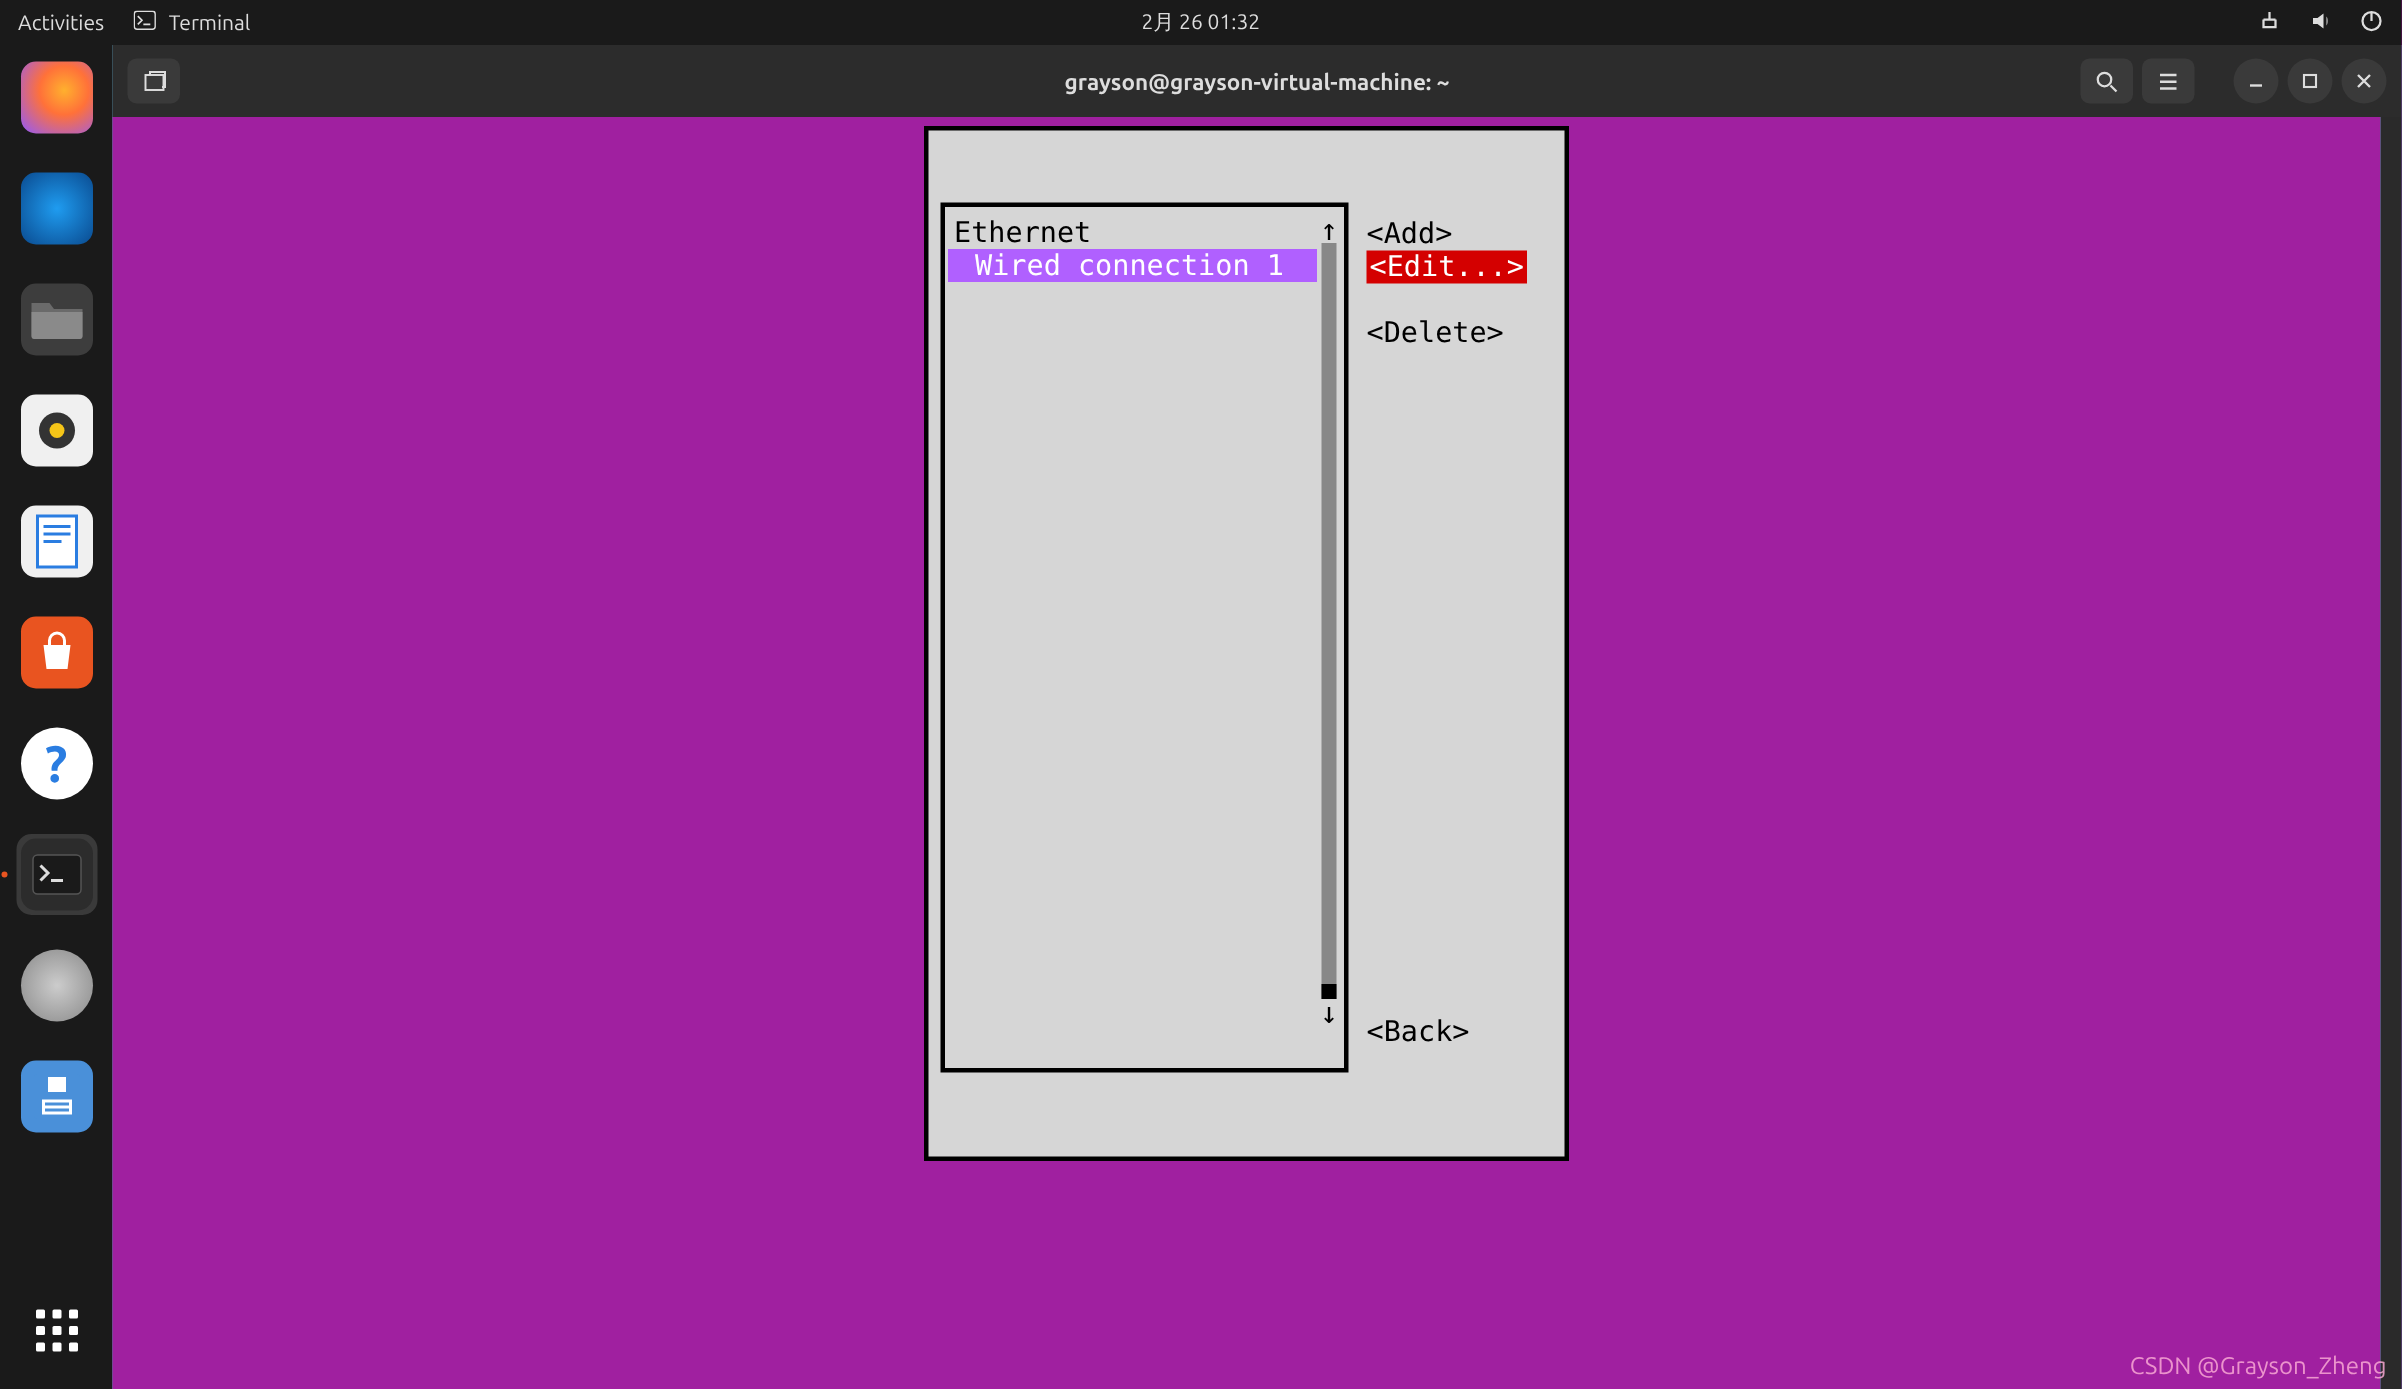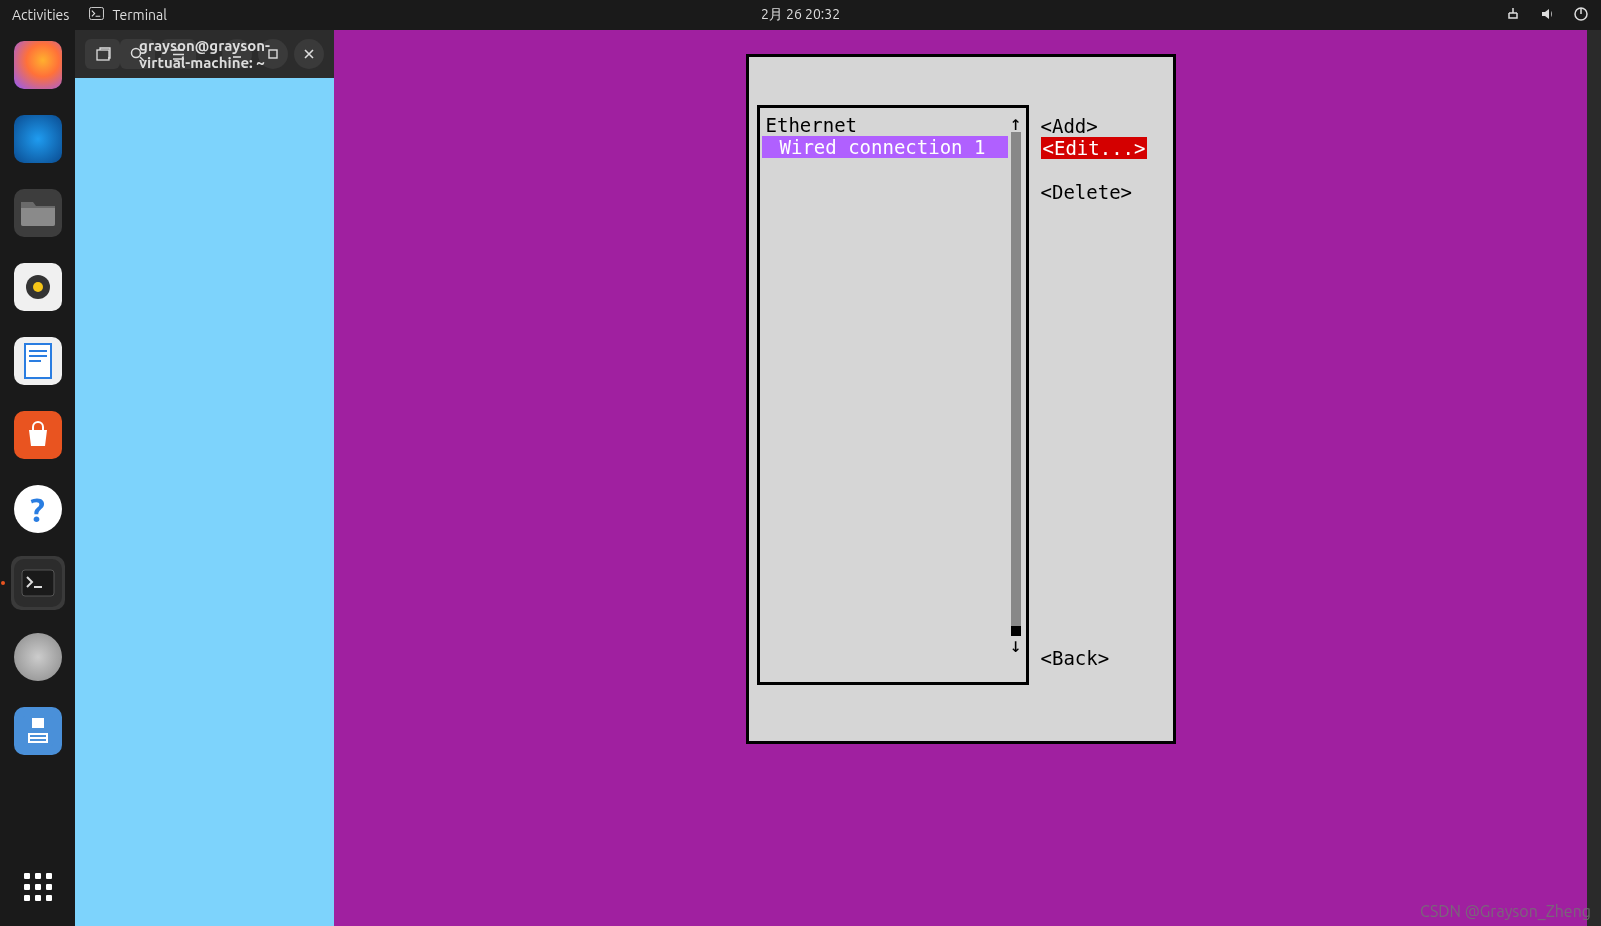--- a/index.html
+++ b/index.html
@@ -115,20 +115,21 @@
     grid-template-rows: repeat(3, 6px);
     gap: 5px;
   }
   .apps-grid-icon span {
     background: #fff;
     border-radius: 1px;
   }
   .main-area {
     flex: 1;
     display: flex;
+    flex-direction: column;
     background: #7dd3fc;
   }
   .window-titlebar {
     height: 48px;
     background: #2c2c2c;
     display: flex;
     align-items: center;
     padding: 0 10px;
     position: relative;
   }
@@ -171,21 +172,21 @@
     font-size: 14px;
   }
   .win-ctrl.square { border-radius: 6px; width: 35px; }
   .terminal-body {
     flex: 1;
     background: #a020a0;
     position: relative;
     display: flex;
     align-items: flex-start;
     justify-content: center;
-    padding-top: 24px;
+    padding-top: 6px;
     margin-right: 14px;
   }
   .scrollbar-track {
     position: absolute;
     right: -14px;
     top: 0;
     width: 14px;
     height: 100%;
     background: #2a2a2a;
   }
@@ -277,21 +278,21 @@
     padding: 0 2px;
   }
   .tui-back {
     margin-top: auto;
     margin-bottom: 64px;
   }
   .watermark {
     position: absolute;
     right: 10px;
     bottom: 6px;
-    color: #737373;
+    color: #f9a8d4;
     font-size: 16px;
     opacity: 0.85;
   }
   .term-box svg { width:15px; height:13px; }
   .files-svg svg { width:38px; height:30px; }
   .help-q { color:#2a7de1; font-size:34px; font-weight:700; }
 </style>
 </head>
 <body>
 
@@ -301,21 +302,21 @@
     <div class="topbar-appmenu">
       <span class="term-box">
         <svg viewBox="0 0 16 14">
             <rect x="0.5" y="0.5" width="15" height="13" rx="2" fill="none" stroke="#ddd"></rect>
             <path d="M3 4l3 3-3 3M7 10h5" stroke="#ddd" stroke-width="1.2" fill="none"></path>
           </svg>
       </span>
       <span>Terminal</span>
     </div>
   </div>
-  <div class="topbar-center">2月 26  20:32</div>
+  <div class="topbar-center">2月 26  01:32</div>
   <div class="topbar-right">
     <span class="tray-icon">
       <svg viewBox="0 0 16 16">
           <path d="M8 2v5M4 7h8M4 7v5h8V7" fill="none" stroke="#ddd" stroke-width="1.5"></path>
         </svg>
     </span>
     <span class="tray-icon">
       <svg viewBox="0 0 16 16">
           <path d="M3 6v4h3l4 3V3L6 6H3zM12 5c1 1 1 5 0 6" fill="#ddd"></path>
         </svg>

